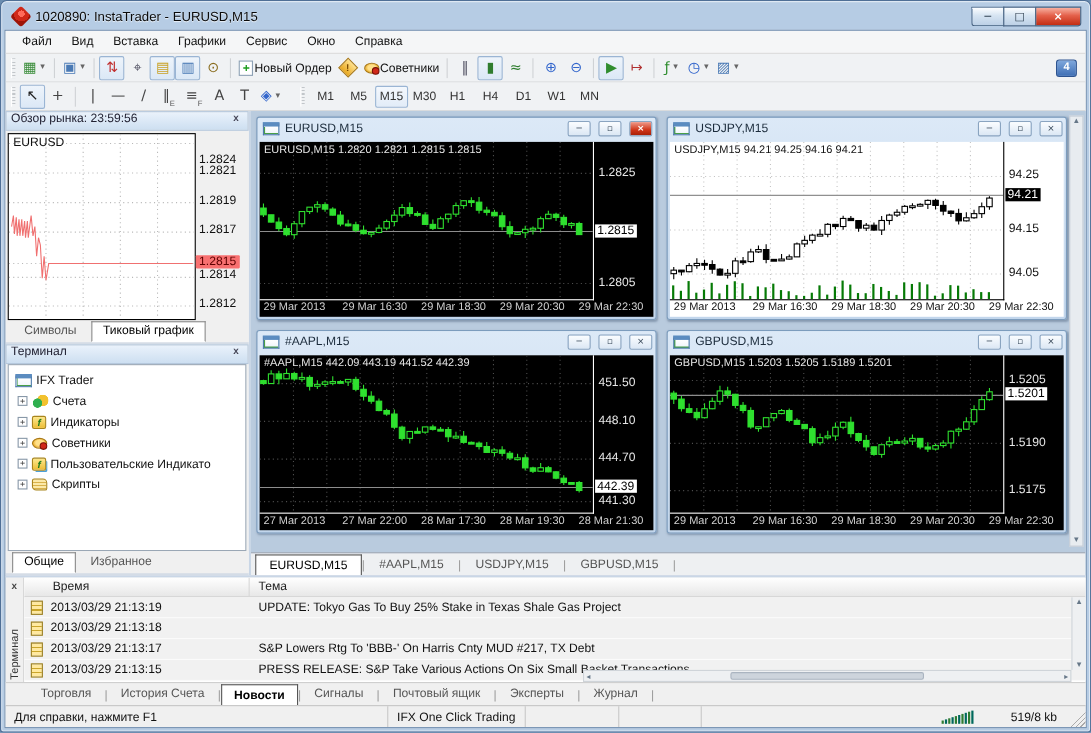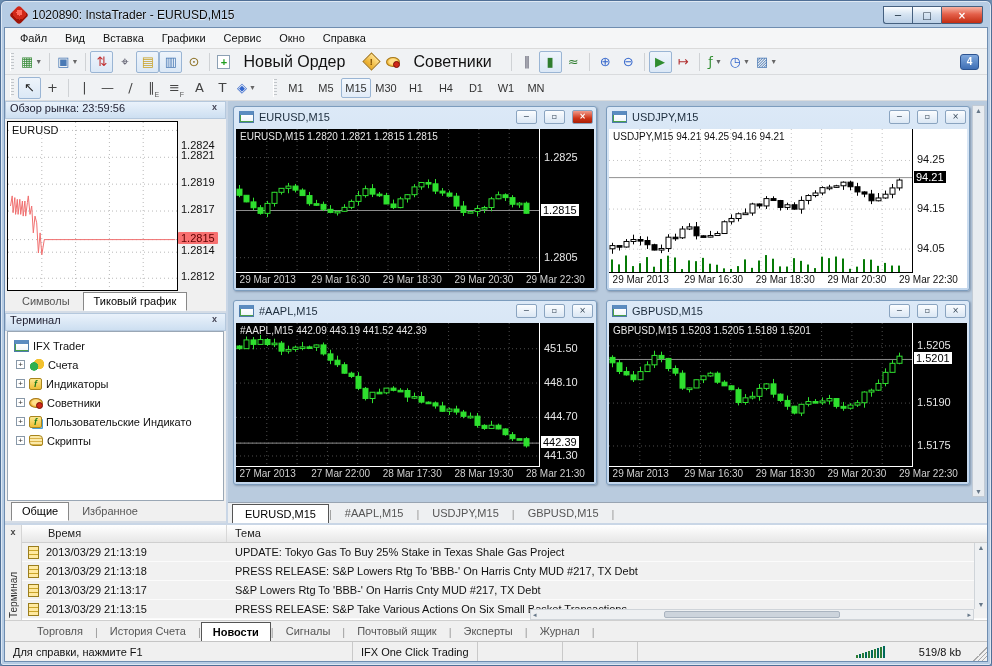--- a/index.html
+++ b/index.html
@@ -23,21 +23,21 @@
   .menu-item { padding:2px 9px; color:#111; cursor:default; }
   
   .toolbar { height:26px; background:#f0f2f4; border-bottom:1px solid #d9dbdd; display:flex; align-items:center; padding:0 4px; }
   .grip { width:4px; height:18px; margin:0 4px 0 1px; background:repeating-linear-gradient(180deg,#c2c6ca 0 1px,transparent 1px 3px); border-left:1px solid #fff; }
   .tsep { width:1px; height:18px; background:#cfd2d5; margin:0 4px; }
   .tbtn { height:22px; min-width:23px; padding:0 2px; display:flex; align-items:center; justify-content:center; gap:1px;
           border:1px solid transparent; border-radius:2px; color:#333; cursor:default; }
   .tbtn.pressed { background:linear-gradient(#eef4fb,#dbe8f6); border-color:#9ab5d4; }
   .ticon { font-family:"DejaVu Sans",sans-serif; font-size:13px; line-height:1; }
   .tsub { font-size:7px; color:#555; align-self:flex-end; margin-left:-1px; }
-  .tlabel { font-size:16px; margin:0 12px; color:#111; }
+  .tlabel { font-size:11px; margin:0 0; color:#111; }
   .tdd { font-size:7px; color:#666; margin-left:1px; }
   .diamond { width:13px; height:13px; background:linear-gradient(#ffe08a,#e8a820); border:1px solid #a87818; transform:rotate(45deg); display:flex; align-items:center; justify-content:center; }
   .diamond b { transform:rotate(-45deg); color:#7a4a00; font-size:9px; }
   .docplus { width:13px; height:14px; background:#fff; border:1px solid #8ca0b4; display:flex; align-items:center; justify-content:center; color:#1f9e1f; font-weight:bold; font-size:11px; }
   .hat { width:14px; height:10px; background:radial-gradient(ellipse at 50% 45%, #ffe08a 0 40%, #e8a820 75%); border:1px solid #a87818; border-radius:50%; position:relative; }
   .hat:after { content:""; position:absolute; right:-1px; bottom:-2px; width:5px; height:5px; border-radius:50%; background:#d02818; border:1px solid #7a1005; }
   .spacer { flex:1; }
   .badge { width:19px; height:16px; background:linear-gradient(#7fa8dd,#3f6fb5); border:1px solid #2c5390; border-radius:3px; color:#fff; font-size:10px; font-weight:bold; display:flex; align-items:center; justify-content:center; margin-right:4px; }
   .tfbtn { height:20px; min-width:30px; display:flex; align-items:center; justify-content:center; color:#333; font-size:11px; border:1px solid transparent; border-radius:2px; }
   .tfbtn.pressed { background:linear-gradient(#f4f8fd,#e2ecf8); border-color:#9ab5d4; }
@@ -943,21 +943,20 @@
           </div>
           <div id="newsrows">
               <div class="trowitem">
                 <span class="icon-news"></span>
                 <span class="time">2013/03/29 21:13:19</span>
                 <span class="topic">UPDATE: Tokyo Gas To Buy 25% Stake in Texas Shale Gas Project</span>
               </div>
               <div class="trowitem">
                 <span class="icon-news"></span>
                 <span class="time">2013/03/29 21:13:18</span>
-                <span class="topic">PRESS RELEASE: S&amp;P Lowers Rtg To 'BBB-' On Harris Cnty MUD #217, TX Debt</span>
               </div>
               <div class="trowitem">
                 <span class="icon-news"></span>
                 <span class="time">2013/03/29 21:13:17</span>
                 <span class="topic">S&amp;P Lowers Rtg To 'BBB-' On Harris Cnty MUD #217, TX Debt</span>
               </div>
               <div class="trowitem">
                 <span class="icon-news"></span>
                 <span class="time">2013/03/29 21:13:15</span>
                 <span class="topic">PRESS RELEASE: S&amp;P Take Various Actions On Six Small Basket Transactions</span>

